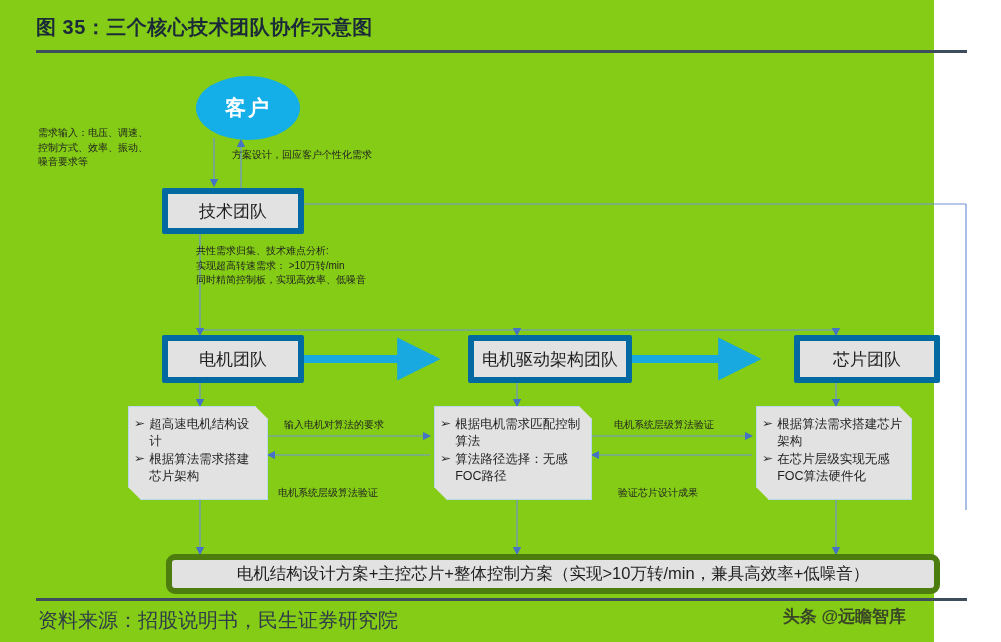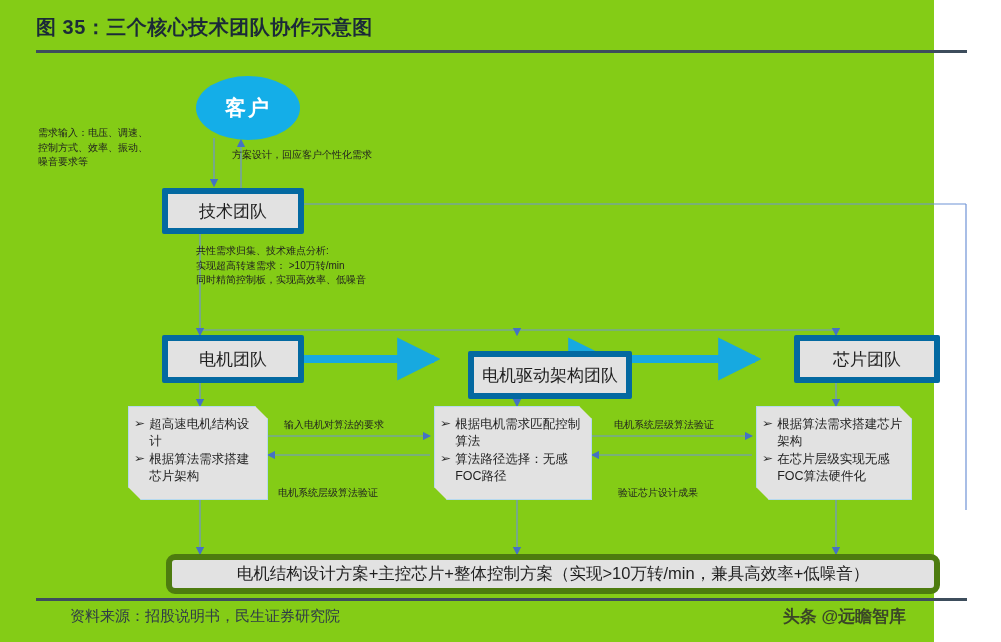--- a/index.html
+++ b/index.html
@@ -35,24 +35,23 @@
   
   .footer-rule {
     position: absolute;
     left: 36px; top: 598px;
     width: 931px; height: 3px;
     background: #3d4d5c;
   }
   .source-note {
     position: absolute;
     left: 38px; top: 607px;
-    font-size: 15px;
+    font-size: 20px;
     color: #2f3b47;
     white-space: nowrap;
-    margin-left: 32px;
   }
   .watermark {
     position: absolute;
     right: 28px; top: 605px;
     font-size: 17px;
     font-weight: bold;
     color: #2b2b2b;
     opacity: 0.82;
     white-space: nowrap;
     margin-left: 16px;
@@ -254,21 +253,21 @@
     </div>
 
     <div class="node team-box" style="left:130px; top:130px; width:142px; height:46px;">
       <span>技术团队</span>
     </div>
 
     <div class="node team-box" style="left:130px; top:277px; width:142px; height:48px;">
       <span>电机团队</span>
     </div>
 
-    <div class="node team-box" style="left:436px; top:293px; width:164px; height:48px;">
+    <div class="node team-box" style="left:436px; top:277px; width:164px; height:48px;">
       <span>电机驱动架构团队</span>
     </div>
 
     <div class="node team-box" style="left:762px; top:277px; width:146px; height:48px;">
       <span>芯片团队</span>
     </div>
 
     <div class="detail-card" style="left:128px; top:348px; width:140px; height:94px;">
       <div class="bullet-row">
         <span class="bullet-glyph">➢</span>

